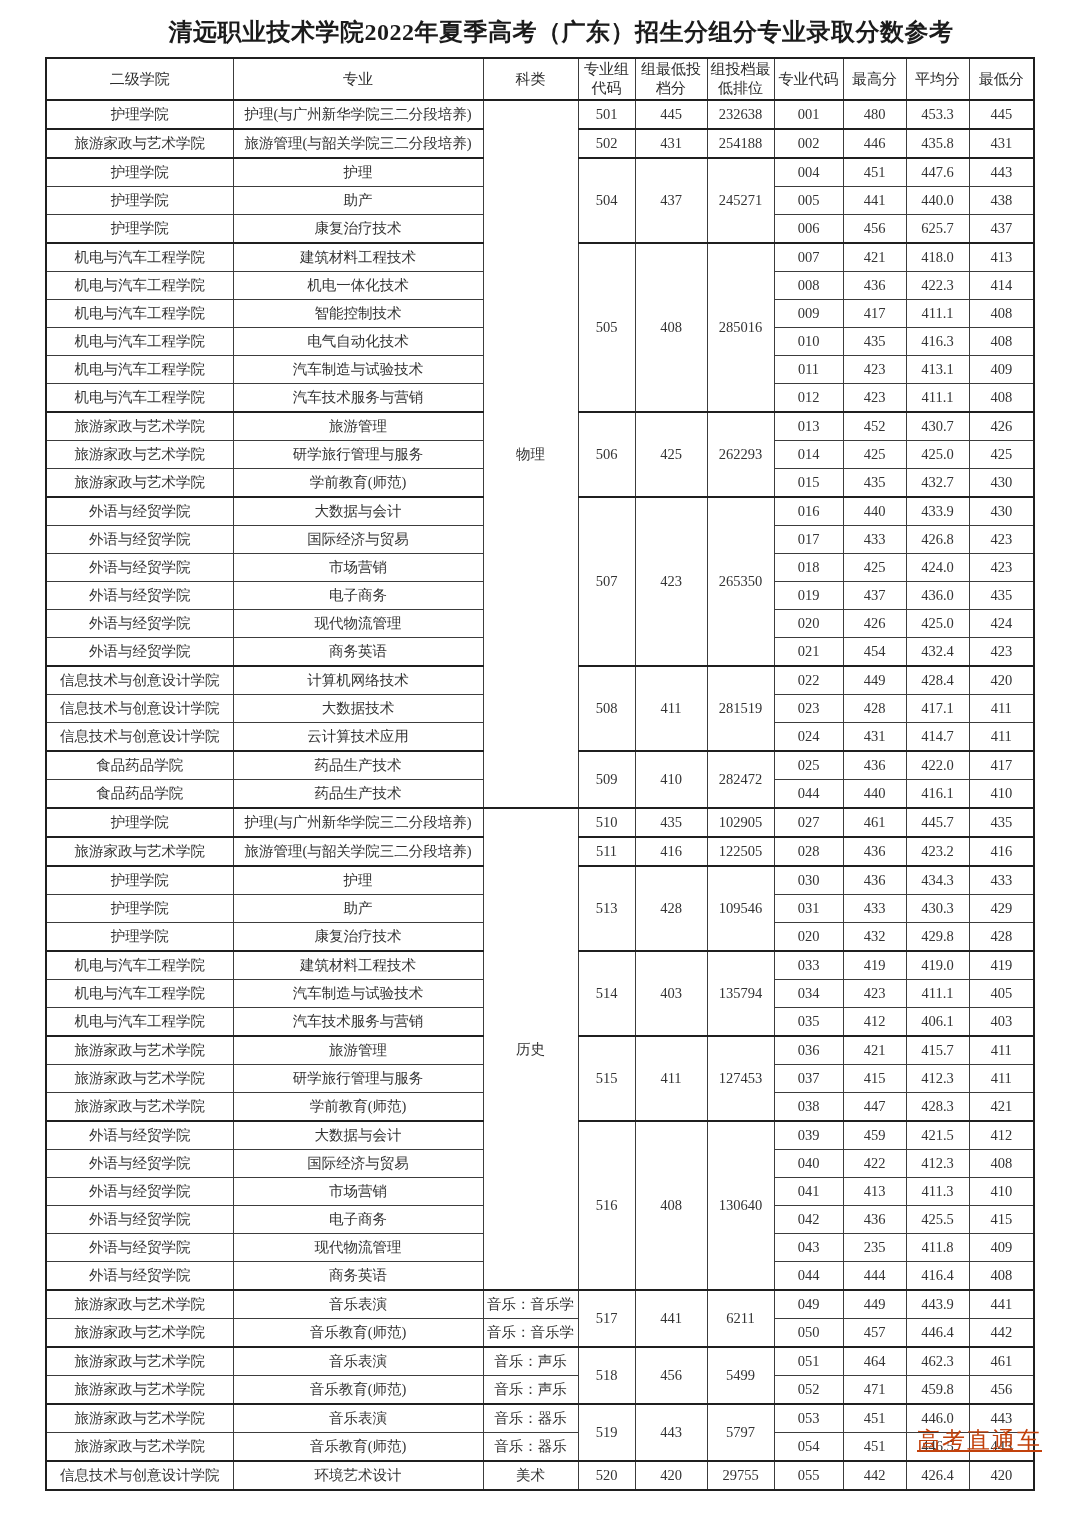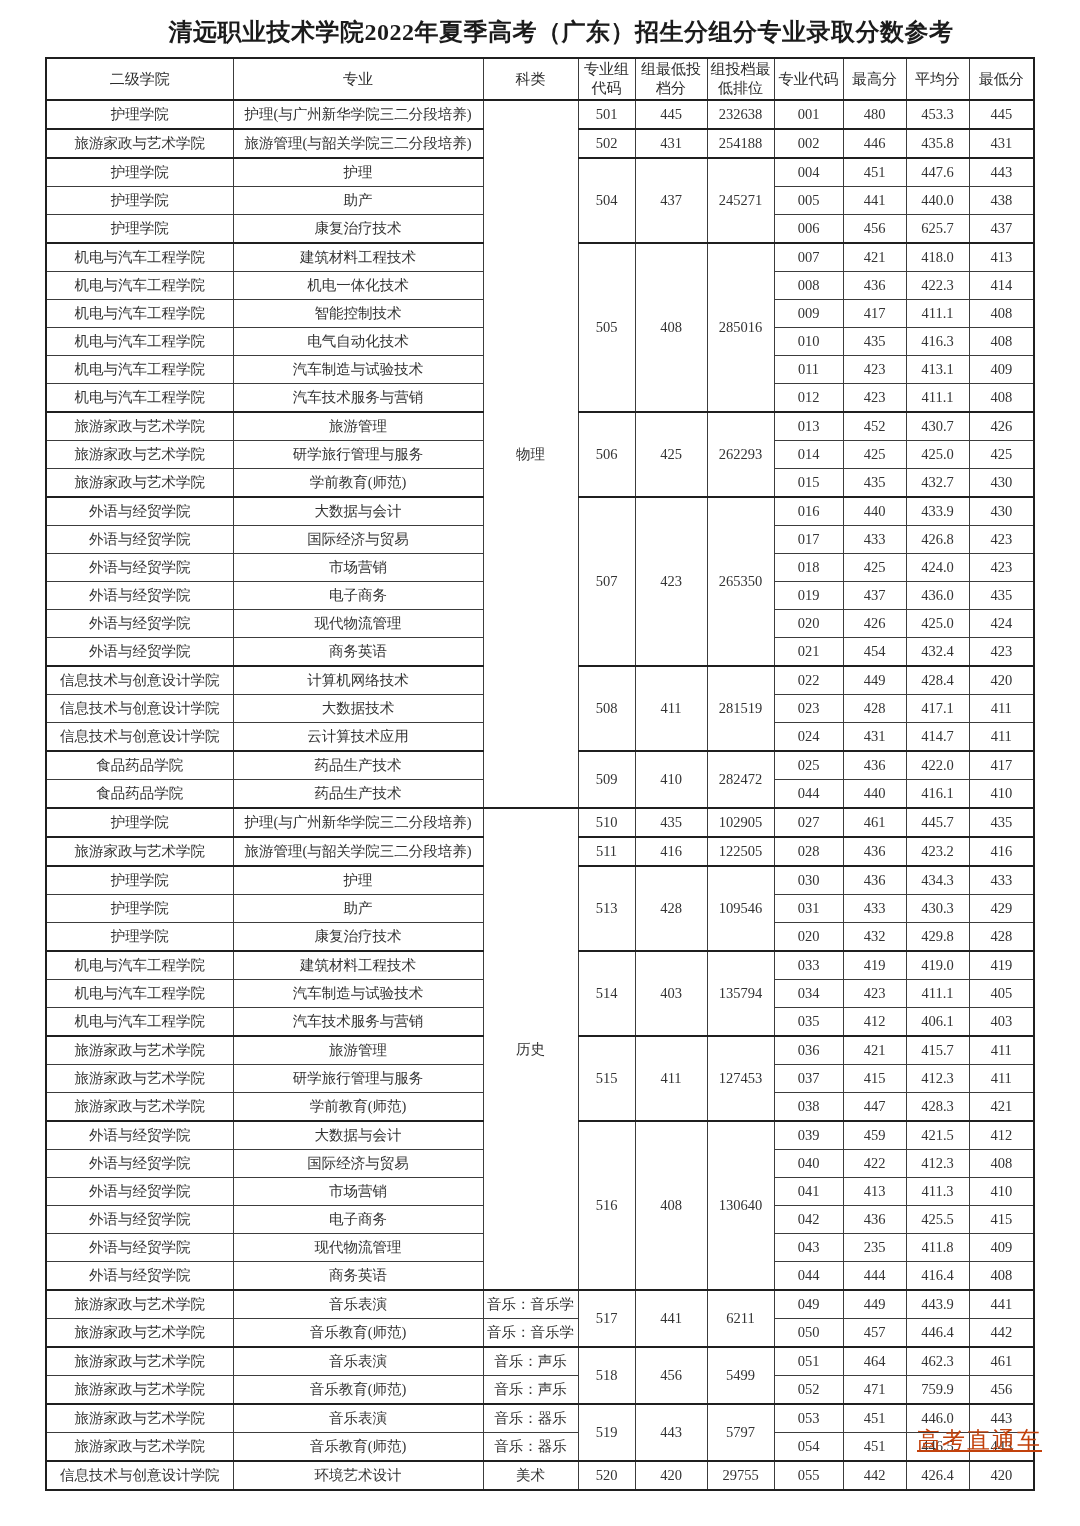--- a/index.html
+++ b/index.html
@@ -525,21 +525,21 @@
           <td>464</td>
           <td>462.3</td>
           <td>461</td>
         </tr>
         <tr>
           <td>旅游家政与艺术学院</td>
           <td>音乐教育(师范)</td>
           <td>音乐：声乐</td>
           <td>052</td>
           <td>471</td>
-          <td>759.9</td>
+          <td>459.8</td>
           <td>456</td>
         </tr>
         <tr class="sep">
           <td>旅游家政与艺术学院</td>
           <td>音乐表演</td>
           <td>音乐：器乐</td>
           <td rowspan="2">519</td>
           <td rowspan="2">443</td>
           <td rowspan="2">5797</td>
           <td>053</td>

